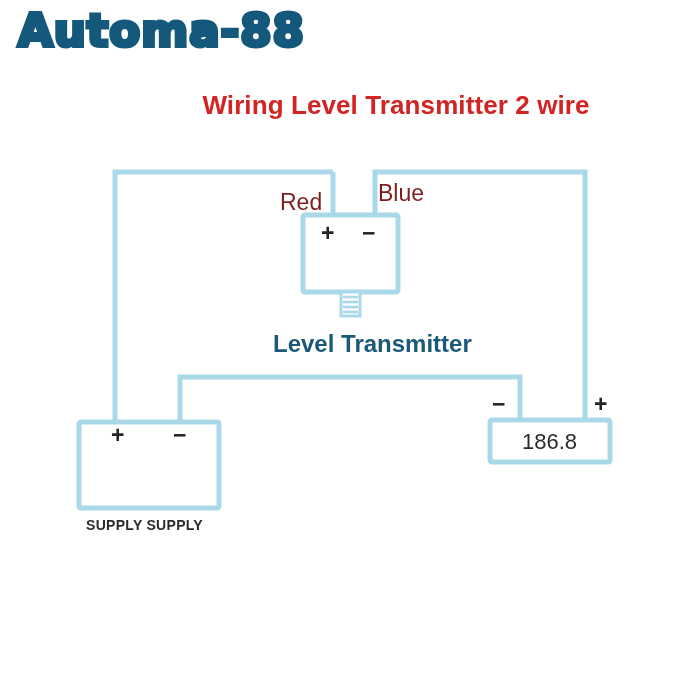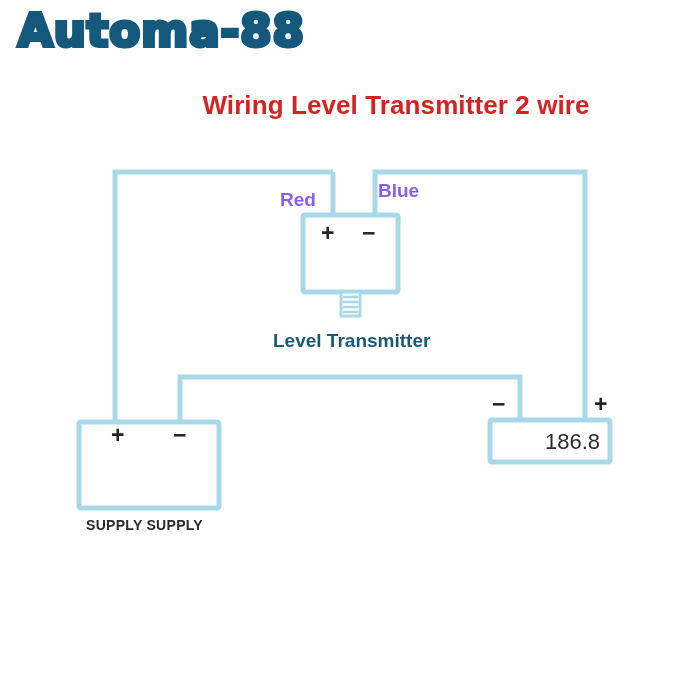--- a/index.html
+++ b/index.html
@@ -57,26 +57,26 @@
     width: 700px;
     height: 700px;
   }
 
   
   .lbl {
     position: absolute;
     white-space: nowrap;
   }
   .lbl-wire {
-    font-size: 19px;
-    font-weight: bold;
-    color: #8b5cf6;
+    font-size: 23px;
+    font-weight: normal;
+    color: #7f1d1d;
   }
   .lbl-component {
-    font-size: 19px;
+    font-size: 24px;
     font-weight: bold;
     color: #1a5a78;
   }
   .lbl-caption {
     font-size: 14px;
     font-weight: bold;
     color: #2b2b2b;
     letter-spacing: 0.3px;
   }
   .lbl-boxvalue {
@@ -97,21 +97,21 @@
     line-height: 1;
     white-space: nowrap;
   }
 
   
   #label-red      { left: 280px; top: 189px; }
   #label-blue     { left: 378px; top: 180px; }
   #label-level-transmitter { left: 273px; top: 330px; }
   #label-dc24v    { left: 95px;  top: 476px; }
   #label-power-supply { left: 86px; top: 517px; }
-  #label-reading  { left: 545px; top: 429px; }
+  #label-reading  { left: 522px; top: 429px; }
   #label-instrumentation { left: 477px; top: 476px; }
 
   #term-tx-plus   { left: 321px; top: 222px; }
   #term-tx-minus  { left: 362px; top: 222px; }
   #term-ps-plus   { left: 111px; top: 424px; }
   #term-ps-minus  { left: 173px; top: 424px; }
   #term-inst-minus{ left: 492px; top: 393px; }
   #term-inst-plus { left: 594px; top: 393px; }
 </style>
 </head>

